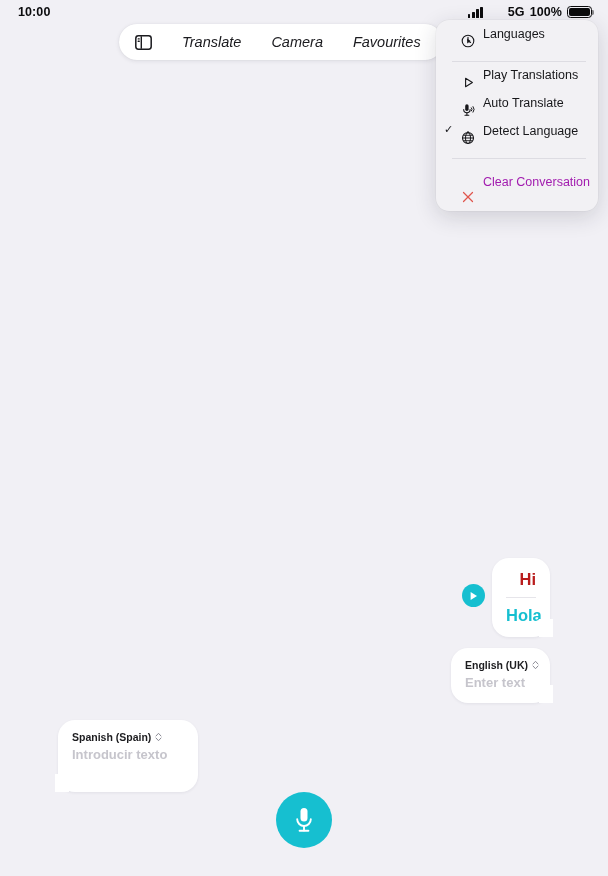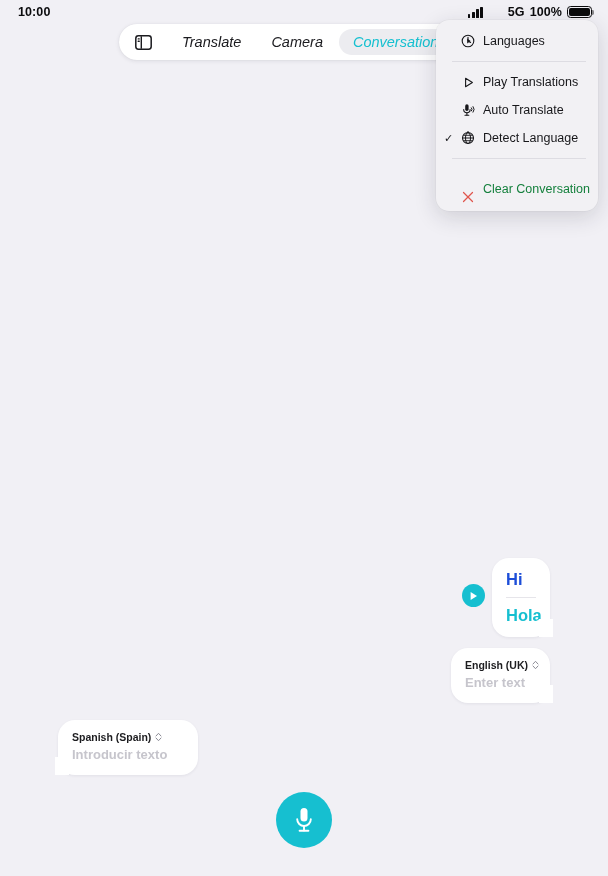--- a/index.html
+++ b/index.html
@@ -126,21 +126,20 @@
     left: 436px;
     width: 162px;
     background: #f2f1f4;
     border-radius: 13px;
     padding: 7px 0 8px 0;
     box-shadow: 0 6px 22px rgba(30,28,50,0.16), 0 0 0 0.5px rgba(0,0,0,0.05);
     z-index: 20;
   }
   .menu-item {
     display: flex;
-    align-items: center;
     height: 28px;
     padding: 0 12px 0 8px;
     font-size: 12.5px;
     color: #17171a;
     position: relative;
   }
   .menu-check {
     width: 13px;
     flex: 0 0 13px;
     font-size: 11px;
@@ -150,21 +149,21 @@
   }
   .menu-icon {
     width: 22px;
     flex: 0 0 22px;
     display: flex;
     align-items: center;
     justify-content: center;
     color: #17171a;
   }
   .menu-label { padding-left: 4px; white-space: nowrap; }
-  .menu-item.danger, .menu-item.danger .menu-icon { color: #15803d; margin-top: 16px; }
+  .menu-item.danger, .menu-item.danger .menu-icon { color: #a21caf; margin-top: 16px; }
   .menu-sep {
     height: 1px;
     background: #dddce2;
     margin: 6px 12px 6px 16px;
   }
 
   
   .bubble {
     position: absolute;
     background: #ffffff;
@@ -204,23 +203,24 @@
   
   .msg-bubble {
     left: 492px;
     top: 558px;
     width: 58px;
     padding: 12px 14px 12px 14px;
   }
   .msg-source {
     font-size: 16.5px;
     font-weight: 700;
-    color: #1d4ed8;
+    color: #b91c1c;
     line-height: 1.15;
     margin-bottom: 8px;
+    text-align: right;
   }
   .msg-divider {
     height: 1px;
     background: #e6e5ea;
     margin: 0 0 8px 0;
   }
   .msg-target {
     font-size: 16.5px;
     font-weight: 700;
     color: #16bfd0;
@@ -245,21 +245,21 @@
     left: 451px;
     top: 648px;
     width: 99px;
     padding: 11px 14px 13px 14px;
   }
   
   .input-bubble-left {
     left: 58px;
     top: 720px;
     width: 140px;
-    padding: 11px 14px 13px 14px;
+    padding: 11px 14px 30px 14px;
   }
   .lang-row {
     display: flex;
     align-items: center;
     gap: 4px;
     font-size: 10.5px;
     font-weight: 700;
     color: #1c1c1f;
     margin-bottom: 5px;
     white-space: nowrap;
@@ -321,21 +321,20 @@
   <div class="sidebar-icon">
     <svg width="17" height="15" viewBox="0 0 17 15" fill="none">
       <rect x="0.8" y="0.8" width="15.4" height="13.4" rx="2.6" stroke="#1b1b1f" stroke-width="1.5"></rect>
       <line x1="6.3" y1="1.2" x2="6.3" y2="13.8" stroke="#1b1b1f" stroke-width="1.4"></line>
       <rect x="2.6" y="3.2" width="2.2" height="1.3" rx="0.5" fill="#1b1b1f"></rect>
       <rect x="2.6" y="5.6" width="2.2" height="1.3" rx="0.5" fill="#1b1b1f"></rect>
     </svg>
   </div>
   <div class="tab">Translate</div>
   <div class="tab">Camera</div>
-  <div class="tab active">Conversation</div>
   <div class="tab">Favourites</div>
 </div>
 
 <div class="menu">
 
   <div class="menu-item">
     <span class="menu-check"></span>
     <span class="menu-icon">
       <svg width="14" height="14" viewBox="0 0 14 14" fill="none">
         <circle cx="7" cy="7" r="5.8" stroke="#17171a" stroke-width="1.1"></circle>

